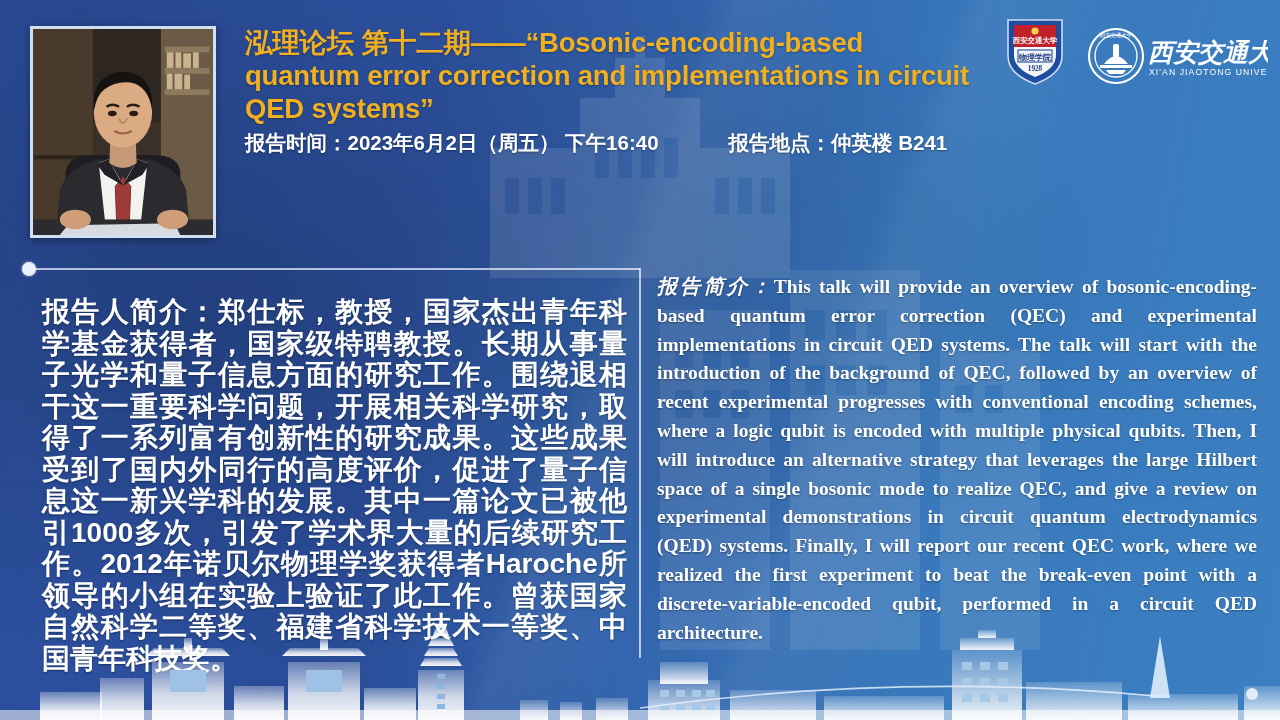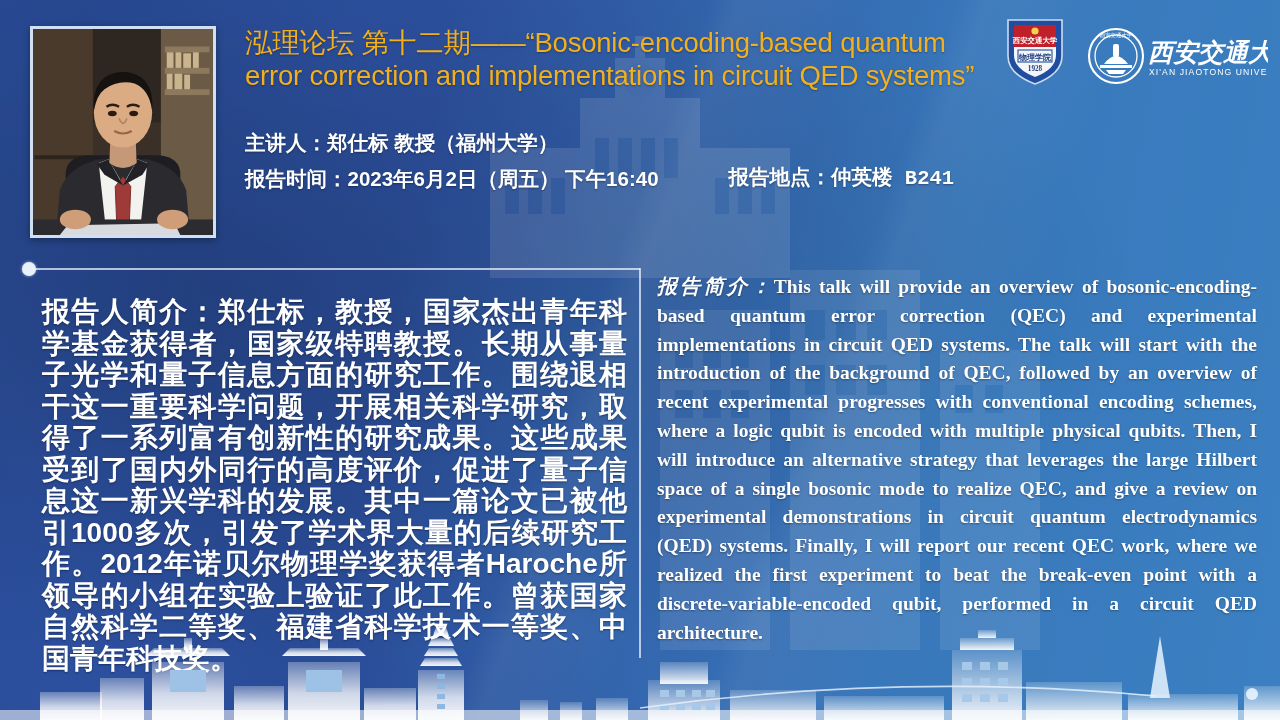--- a/index.html
+++ b/index.html
@@ -45,35 +45,35 @@
   .photo-frame {
     position:absolute; left:30px; top:26px; width:186px; height:212px;
     border:3px solid #cfe0f2; background:#1b2330; overflow:hidden;
     box-shadow:0 2px 7px rgba(0,0,0,.35);
   }
   .photo-frame svg { display:block; width:100%; height:100%; }
 
   .title {
     position:absolute; left:245px; top:26px; width:735px;
     color:#f2b01e;
-    font-weight:normal;
+    font-weight:bold;
     font-size:27.5px;
     line-height:33px;
     letter-spacing:-.2px;
     text-shadow:0 1px 2px rgba(0,0,0,.30);
   }
 
   .meta { position:absolute; left:245px; top:132px; width:820px; color:#ffffff; }
   .meta-line {
     font-size:20.5px; font-weight:bold; line-height:21px;
     margin-bottom:15px; white-space:nowrap;
     text-shadow:0 1px 2px rgba(0,0,0,.35);
   }
   .meta-line.row { display:flex; }
-  .meta-line .venue { margin-left:70px;font-family:Liberation Mono, monospace; }
+  .meta-line .venue { margin-left:70px; }
 
   
   .logos { position:absolute; right:12px; top:14px; display:flex; align-items:flex-end; gap:14px; }
   .logo-shield svg, .logo-seal svg { display:block; }
 
   
   .rule-h {
     position:absolute; left:30px; top:268px; width:610px; height:2px;
     background:rgba(235,244,255,.72);
   }
@@ -216,21 +216,20 @@
       <path d="M36 202 L146 200 L152 212 L28 212 Z" fill="#d7dbe0"></path>
 
       <ellipse cx="44" cy="196" rx="16" ry="10" fill="#cf9d78"></ellipse>
       <ellipse cx="144" cy="196" rx="16" ry="10" fill="#cf9d78"></ellipse>
     </svg>
   </div>
 
   <div class="title">泓理论坛 第十二期——“Bosonic-encoding-based quantum error correction and implementations in circuit QED systems”</div>
 
   <div class="meta">
-    <div class="meta-line">主讲人：郑仕标 教授（福州大学）</div>
     <div class="meta-line row">
       <span>报告时间：2023年6月2日（周五） 下午16:40</span>
       <span class="venue">报告地点：仲英楼 B241</span>
     </div>
   </div>
 
   <div class="logos">
 
     <div class="logo-shield">
       <svg width="74" height="74" viewBox="0 0 74 74">

